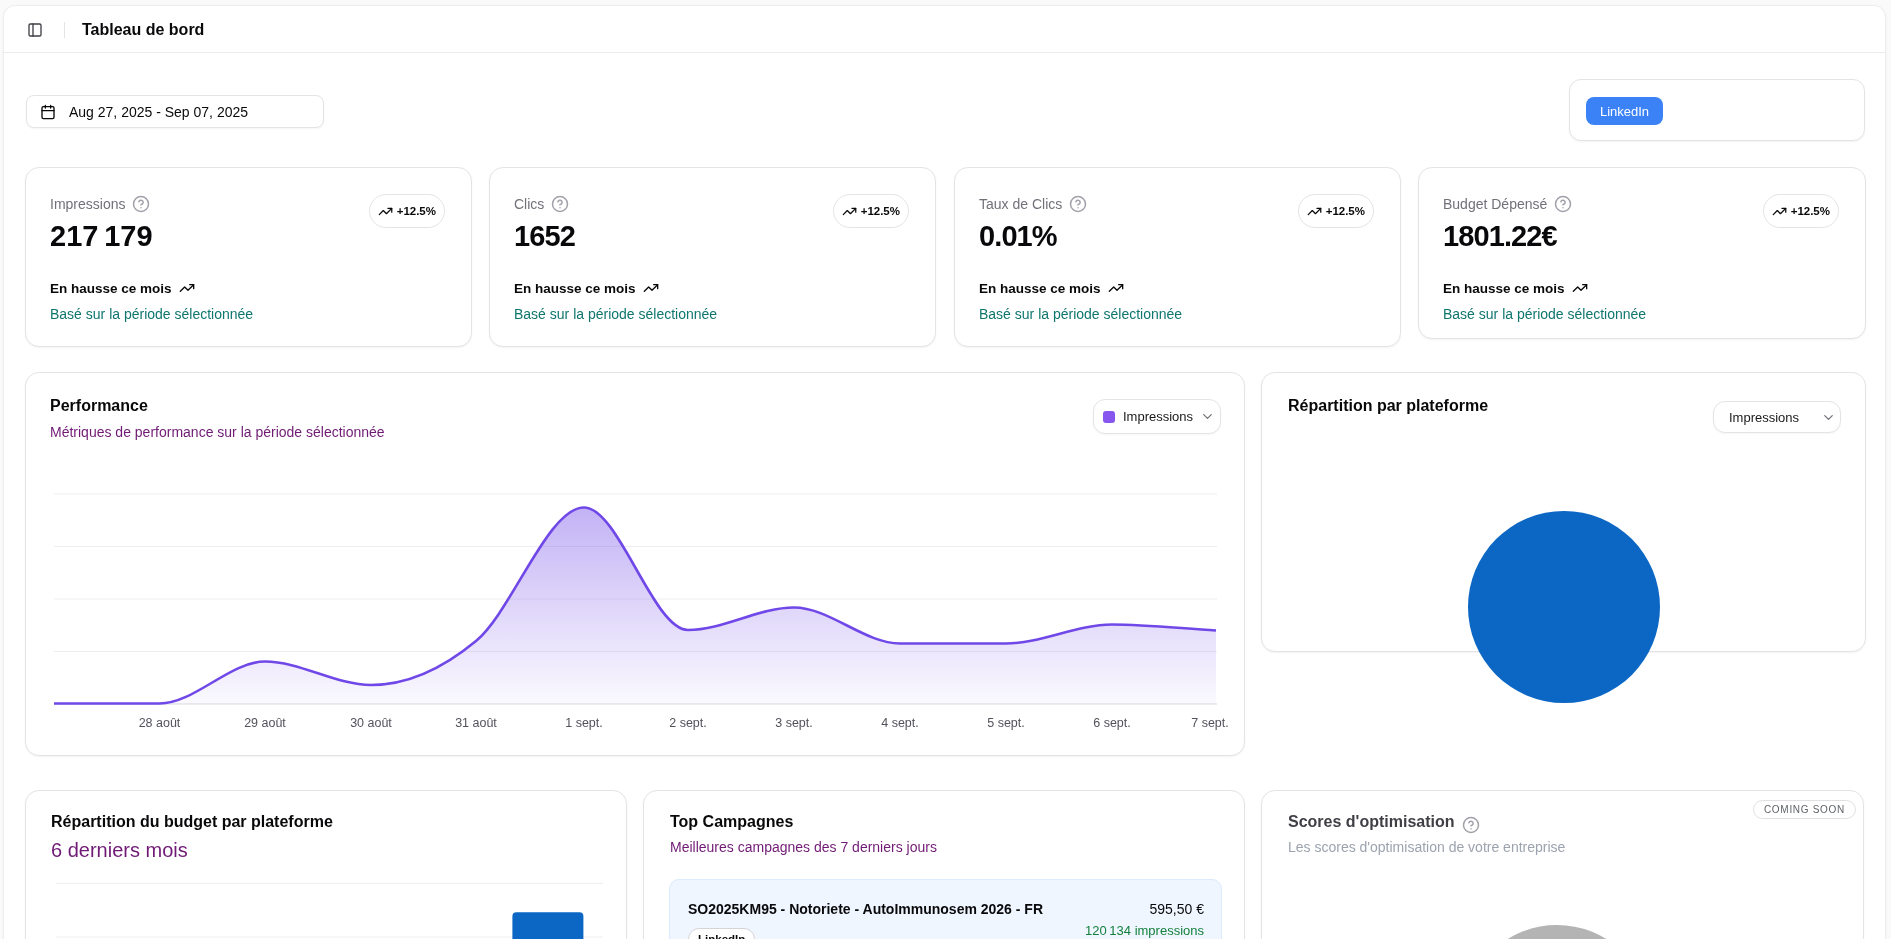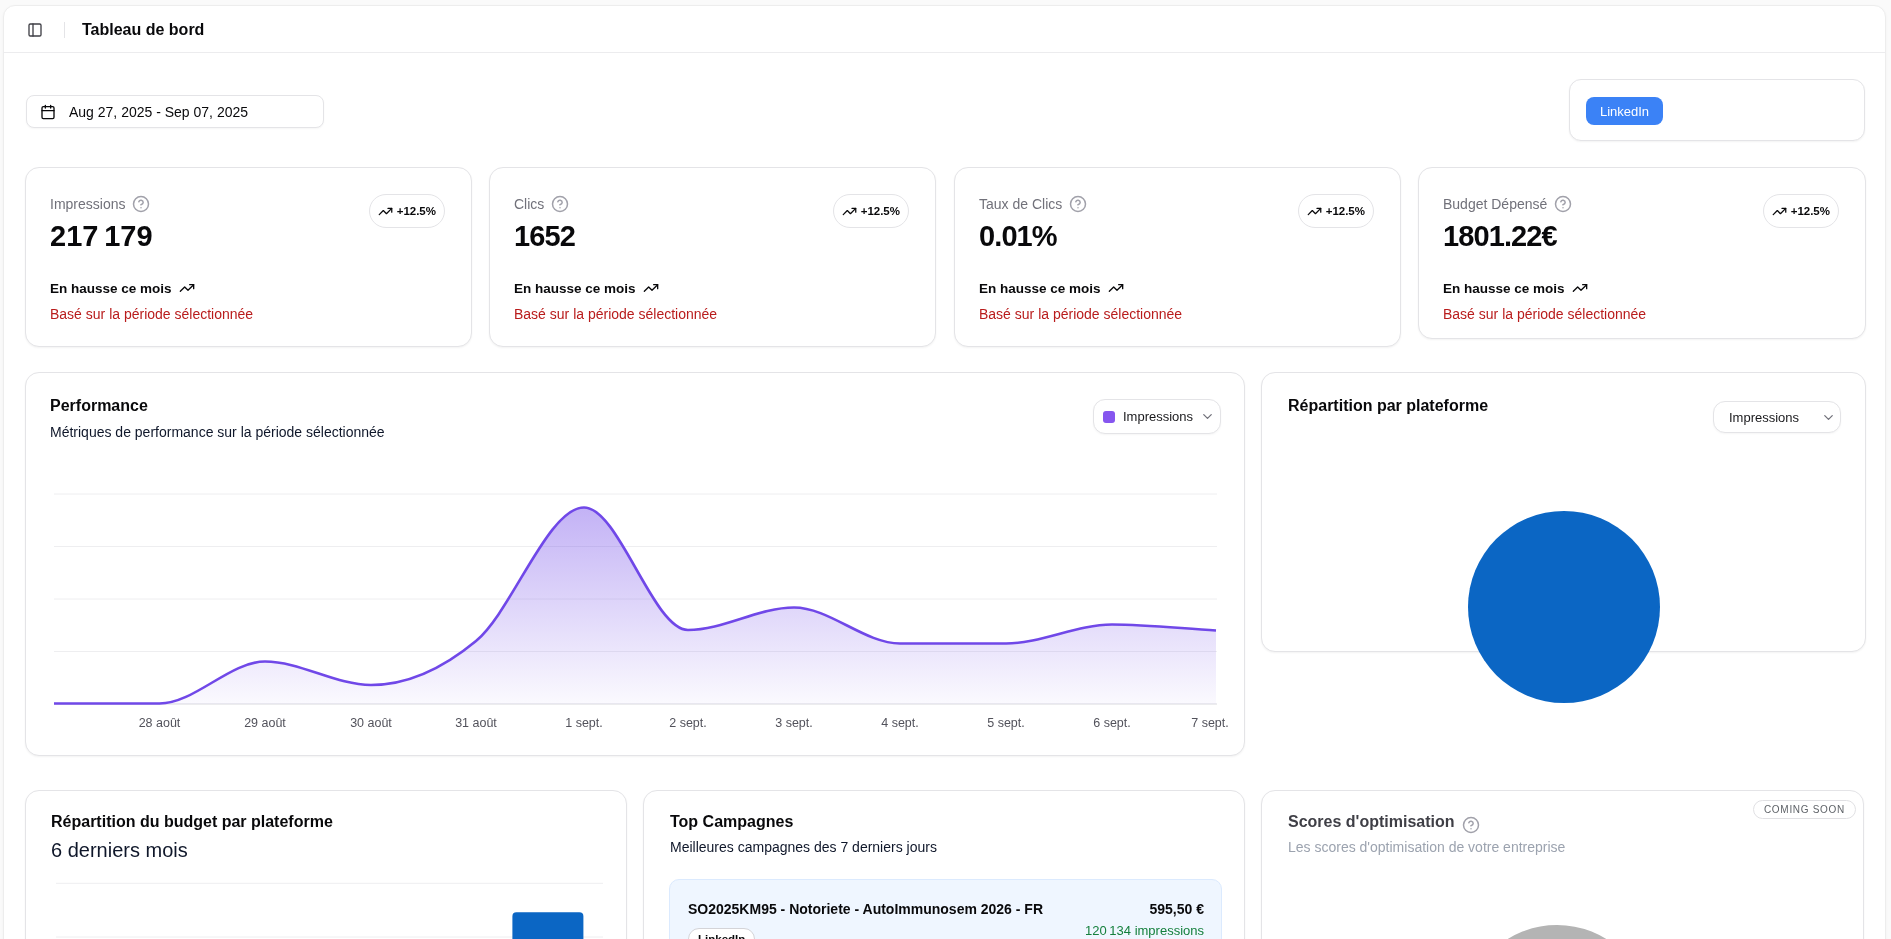--- a/index.html
+++ b/index.html
@@ -4,29 +4,29 @@
 <style>
 *{margin:0;padding:0;box-sizing:border-box}
 html,body{width:1891px;height:939px;overflow:hidden;background:#fafafa;
  font-family:"Liberation Sans",sans-serif;color:#09090b;-webkit-font-smoothing:antialiased}
 .inset{position:absolute;left:3px;top:5px;width:1883px;height:960px;background:#fff;
  border-radius:12px;border:1px solid #ededed;box-shadow:0 1px 3px rgba(0,0,0,.04)}
 .topbar{position:absolute;left:0;top:0;width:100%;height:48px;border-bottom:1px solid #ececee;
  display:flex;align-items:center;padding-top:3px}
 .card{position:absolute;background:#fff;border:1px solid #e4e4e7;border-radius:14px;
  box-shadow:0 1px 2px rgba(0,0,0,.05)}
-.muted{color:#0f172a}
+.muted{color:#701a75}
 svg.ic{display:block}
 .badge{position:absolute;display:flex;align-items:center;gap:4px;border:1px solid #e4e4e7;
  border-radius:999px;height:21px;padding:16px 8px;font-size:11.5px;font-weight:bold;background:#fff}
 .qicon{display:inline-block;vertical-align:-4px;margin-left:7px}
 .statlabel{position:absolute;left:24px;top:27px;font-size:14px;color:#71717a}
 .statnum{position:absolute;left:24px;top:52px;font-size:29px;font-weight:bold;letter-spacing:-.9px;line-height:33px}
 .statup{position:absolute;left:24px;top:112px;font-size:13.5px;font-weight:bold;display:flex;align-items:center;gap:7px}
-.statsub{position:absolute;left:24px;top:138px;font-size:14px;color:#b91c1c}
+.statsub{position:absolute;left:24px;top:138px;font-size:14px;color:#0f766e}
 .ctitle{font-size:16px;font-weight:bold}
 .dd{position:absolute;display:flex;align-items:center;border:1px solid #e4e4e7;border-radius:12px;
  background:#fff;font-size:13px;color:#18181b;box-shadow:0 1px 2px rgba(0,0,0,.04)}
 </style>
 </head>
 <body>
 <div class="inset"></div>
 
 <div class="topbar" style="left:3px;top:5px;width:1883px">
   <svg class="ic" style="margin-left:24px" width="16" height="16" viewBox="0 0 24 24" fill="none" stroke="#3f3f46" stroke-width="2" stroke-linecap="round" stroke-linejoin="round">
@@ -180,21 +180,21 @@
     <line x1="30" y1="134.7" x2="577" y2="134.7" stroke="#eeeef0"></line>
     <path d="M490.4,56.3h63a4,4 0 0 1 4,4v175h-71v-175a4,4 0 0 1 4,-4z" fill="#0b66c4"></path>
   </svg>
 </div>
 
 <div class="card" style="left:643px;top:790px;width:602px;height:300px">
   <div class="ctitle" style="position:absolute;left:26px;top:22px">Top Campagnes</div>
   <div class="muted" style="position:absolute;left:26px;top:48px;font-size:14px">Meilleures campagnes des 7 derniers jours</div>
   <div style="position:absolute;left:25px;top:88px;width:553px;height:92px;background:#eff6ff;border:1px solid #dbeafe;border-radius:10px">
     <div style="position:absolute;left:18px;top:21px;font-size:14px;font-weight:bold">SO2025KM95 - Notoriete - AutoImmunosem 2026 - FR</div>
-    <div style="position:absolute;right:17px;top:21px;font-size:14px;font-weight:bold">595,50 €</div>
+    <div style="position:absolute;right:17px;top:21px;font-size:14px;font-weight:normal">595,50 €</div>
     <div style="position:absolute;right:17px;top:43px;font-size:13px;color:#15803d">120 134 impressions</div>
     <div style="position:absolute;left:18px;top:48px;height:22px;padding:0 9px;border:1px solid #d4d4d8;border-radius:999px;background:#fff;font-size:11.5px;font-weight:bold;display:flex;align-items:center">LinkedIn</div>
   </div>
 </div>
 
 <div class="card" style="left:1261px;top:790px;width:603px;height:300px;overflow:hidden">
   <div class="ctitle" style="position:absolute;left:26px;top:22px;color:#3f3f46">Scores d'optimisation<span class="qicon"><svg class="ic" width="18" height="18" viewBox="0 0 24 24" fill="none" stroke="#a1a1aa" stroke-width="2" stroke-linecap="round" stroke-linejoin="round" style="display:inline-block;vertical-align:-3px">
           <circle cx="12" cy="12" r="10"></circle>
           <path d="M9.09 9a3 3 0 0 1 5.83 1c0 2-3 3-3 3"></path>
           <path d="M12 17h.01"></path>

